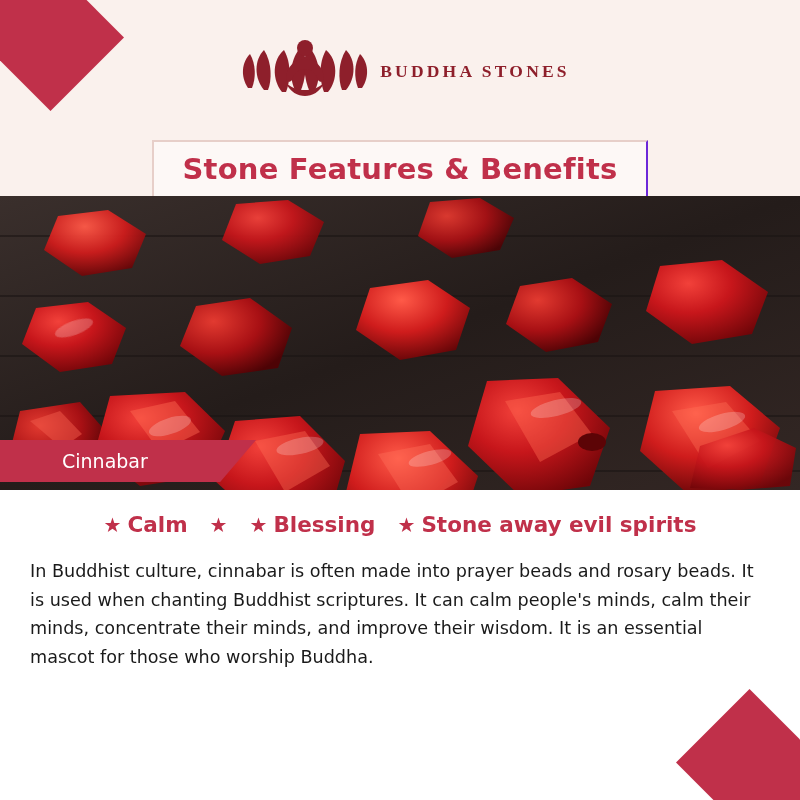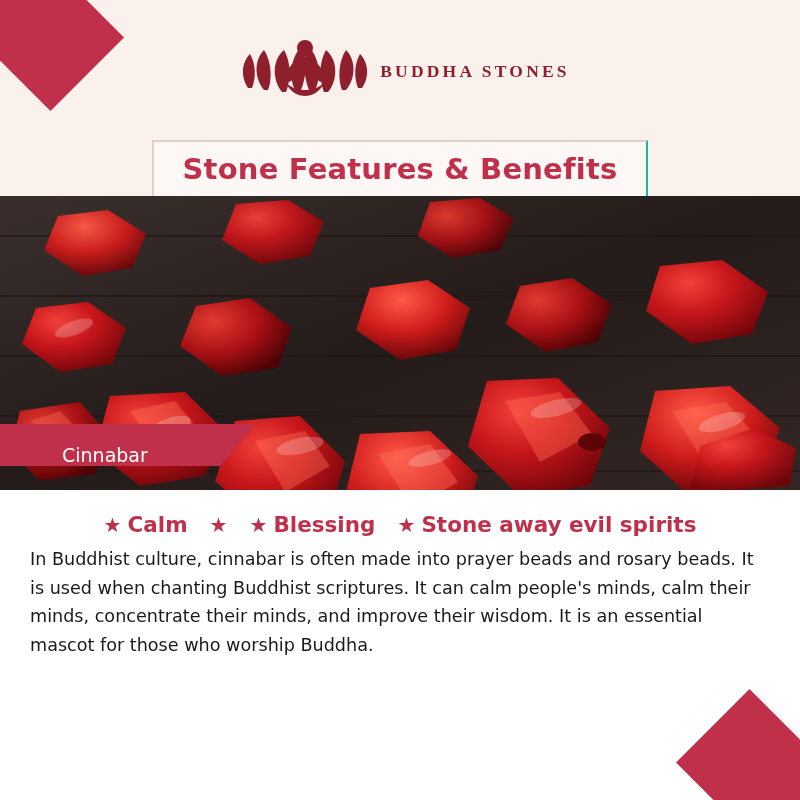--- a/index.html
+++ b/index.html
@@ -70,21 +70,21 @@
 
   .title-band {
     position: absolute;
     top: 140px;
     left: 152px;
     width: 496px;
     height: 56px;
     background: #fdf8f6;
     border-top: 2px solid #e7cfc9;
     border-left: 2px solid #e7cfc9;
-    border-right: 2px solid #14b8a6;
+    border-right: 2px solid #6d28d9;
     display: flex;
     align-items: center;
     justify-content: center;
   }
   .title-band h1 {
     font-size: 29px;
     font-weight: bold;
     color: #c0304a;
     letter-spacing: 0.2px;
     font-family: "DejaVu Sans", sans-serif;
@@ -96,25 +96,25 @@
     top: 196px; left: 0;
     width: 800px; height: 294px;
     overflow: hidden;
     background: #2a2020;
   }
   .photo svg { display: block; }
 
   
   .caption-tag {
     position: absolute;
-    left: 0; top: 424px;
+    left: 0; top: 440px;
     width: 256px; height: 42px;
     z-index: 4;
     display: flex;
-    align-items: flex-end;
+    align-items: center;
   }
   .caption-tag .bg {
     position: absolute;
     inset: 0;
     background: #c0304a;
     clip-path: polygon(0 0, 100% 0, 86% 100%, 0 100%);
   }
   .caption-tag span {
     position: relative;
     color: #ffffff;
@@ -139,21 +139,21 @@
     color: #c0304a;
     font-weight: bold;
     font-size: 21.5px;
     font-family: "DejaVu Sans", sans-serif;
     white-space: nowrap;
   }
   .benefit { display: inline-flex; align-items: baseline; gap: 6px; }
   .star { font-size: 20px; line-height: 1; }
 
   .desc {
-    margin-top: 8px;
+    margin-top: 20px;
     font-size: 17.6px;
     line-height: 1.62;
     color: #1a1a1a;
     font-family: "DejaVu Sans", sans-serif;
     max-width: 742px;
   }
   .body-bg {
     position: absolute;
     left: 0; right: 0;
     top: 490px; bottom: 0;

